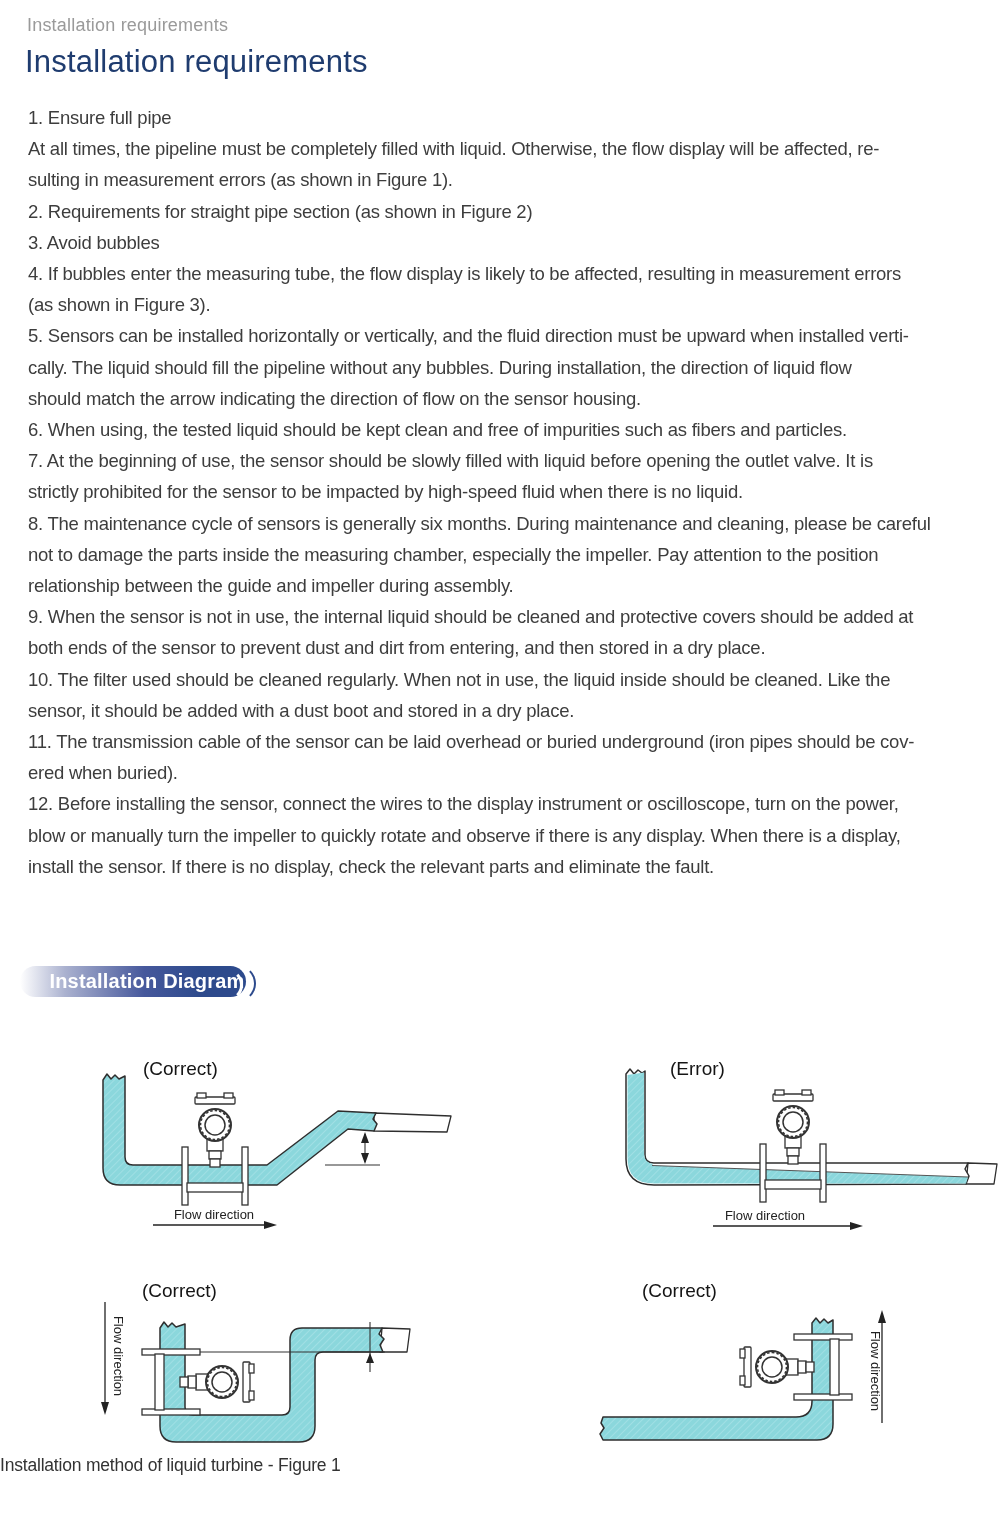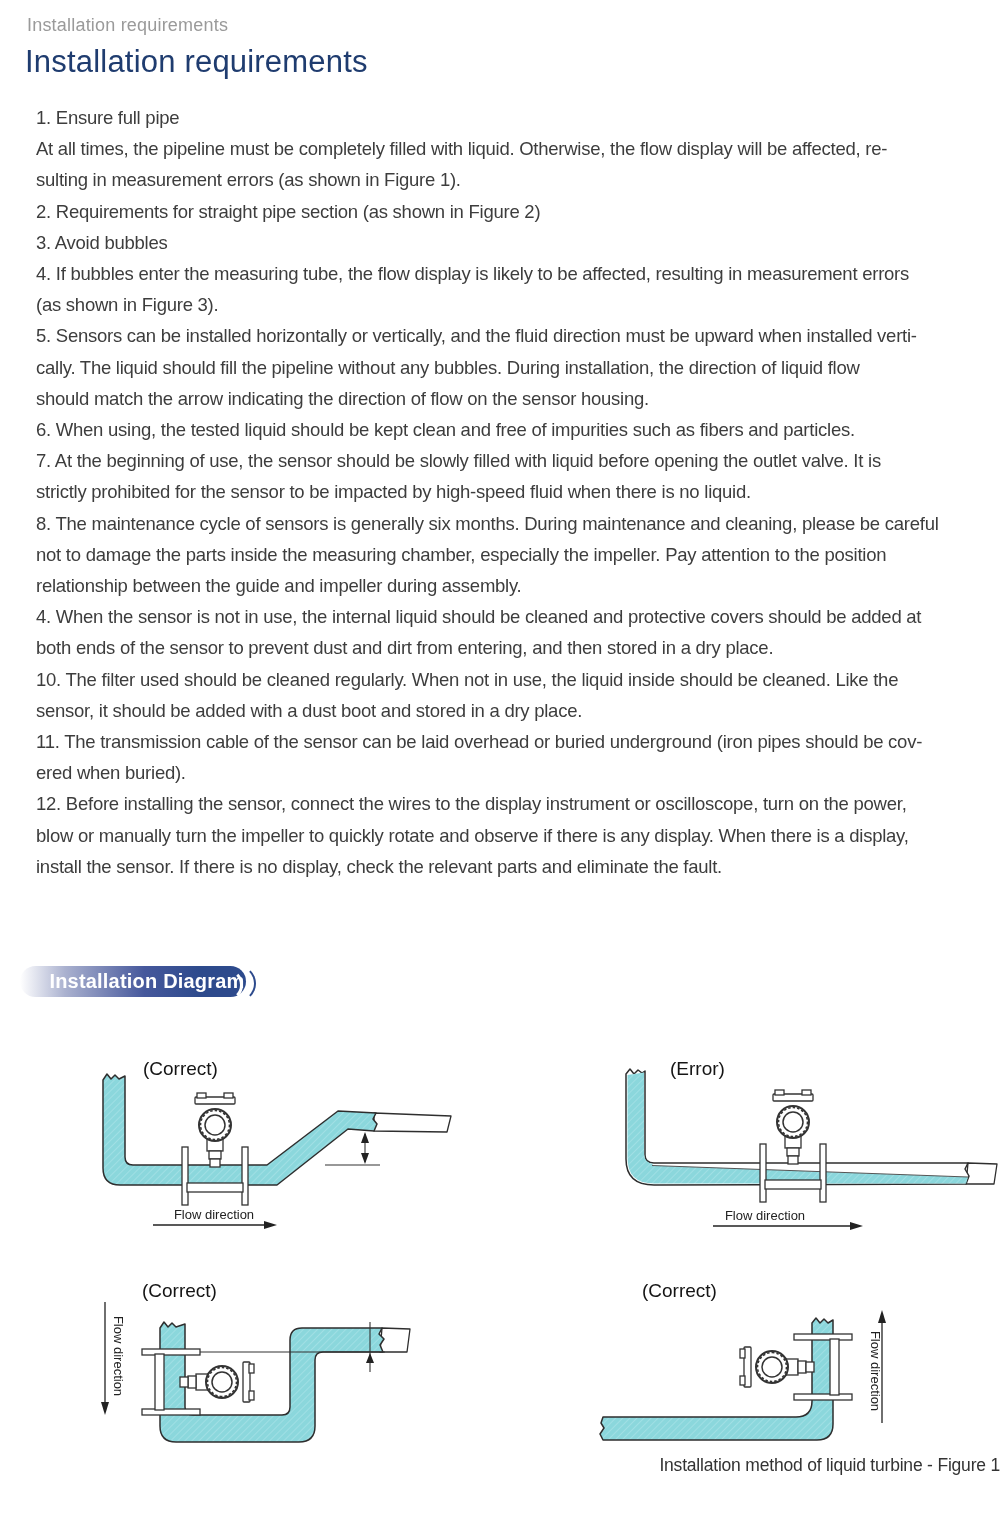--- a/index.html
+++ b/index.html
@@ -3,21 +3,21 @@
 <meta charset="utf-8">
 <style>
   html,body{margin:0;padding:0;background:#fff;}
   .page{position:relative;width:1000px;height:1531px;background:#ffffff;overflow:hidden;
         font-family:"Liberation Sans",sans-serif;}
 
   .breadcrumb{position:absolute;left:27px;top:15px;font-size:18px;color:#9a9a9a;letter-spacing:.2px;}
   .page-title{position:absolute;left:25px;top:44px;font-size:31px;color:#1f3c6f;letter-spacing:.2px;}
 
   .req-lines{position:absolute;left:28px;top:102px;width:950px;font-size:18.5px;line-height:31.2px;
-             color:#3d3d3d;letter-spacing:-0.25px;white-space:nowrap;margin-left:8px;}
+             color:#3d3d3d;letter-spacing:-0.25px;white-space:nowrap;}
 
   
   .badge{position:absolute;left:20px;top:966px;width:226px;height:31px;border-radius:16px;
          background:linear-gradient(90deg,#ffffff 0%,#aab1cf 20%,#46589c 55%,#2d4a8c 80%,#2d4a8c 100%);
          display:flex;align-items:center;justify-content:center;}
   .badge-label{color:#ffffff;font-size:20px;font-weight:bold;padding-left:28px;letter-spacing:.2px;}
   .badge-arc-inner{position:absolute;right:3px;top:2.5px;width:26px;height:26px;border-radius:50%;
          border:3px solid transparent;border-right-color:#ffffff;}
   .badge-arc-outer{position:absolute;right:-10px;top:-1px;width:33px;height:33px;border-radius:50%;
          border:2.5px solid transparent;border-right-color:#2d4a8c;}
@@ -33,21 +33,21 @@
   .surface{stroke:#555;stroke-width:1;}
   .arrow-line{stroke:#222;stroke-width:1.3;}
   .arrow-head{fill:#222;stroke:none;}
   .dim-line{stroke:#333;stroke-width:1.1;}
   .sensor rect{fill:#ffffff;stroke:#333;stroke-width:1.3;}
   .sensor circle{stroke:#333;fill:none;}
   .sensor .head-outer{fill:#ffffff;stroke-width:2;}
   .sensor .head-rib{stroke-width:1.6;stroke-dasharray:2.5 2;}
   .sensor .head-inner{fill:#ffffff;stroke-width:1.5;}
 
-  .caption{position:absolute;left:0;right:0;top:1455px;text-align:right;font-size:17.5px;color:#333;
+  .caption{position:absolute;left:0;right:0;top:1455px;text-align:left;font-size:17.5px;color:#333;
            letter-spacing:-0.2px;}
 </style>
 </head>
 <body>
 
 <div class="page">
 
   <div class="breadcrumb">Installation requirements</div>
   <div class="page-title">Installation requirements</div>
 
@@ -61,21 +61,21 @@
       <div class="req-line">(as shown in Figure 3).</div>
       <div class="req-line">5. Sensors can be installed horizontally or vertically, and the fluid direction must be upward when installed verti-</div>
       <div class="req-line">cally. The liquid should fill the pipeline without any bubbles. During installation, the direction of liquid flow</div>
       <div class="req-line">should match the arrow indicating the direction of flow on the sensor housing.</div>
       <div class="req-line">6. When using, the tested liquid should be kept clean and free of impurities such as fibers and particles.</div>
       <div class="req-line">7. At the beginning of use, the sensor should be slowly filled with liquid before opening the outlet valve. It is</div>
       <div class="req-line">strictly prohibited for the sensor to be impacted by high-speed fluid when there is no liquid.</div>
       <div class="req-line">8. The maintenance cycle of sensors is generally six months. During maintenance and cleaning, please be careful</div>
       <div class="req-line">not to damage the parts inside the measuring chamber, especially the impeller. Pay attention to the position</div>
       <div class="req-line">relationship between the guide and impeller during assembly.</div>
-      <div class="req-line">4. When the sensor is not in use, the internal liquid should be cleaned and protective covers should be added at</div>
+      <div class="req-line">9. When the sensor is not in use, the internal liquid should be cleaned and protective covers should be added at</div>
       <div class="req-line">both ends of the sensor to prevent dust and dirt from entering, and then stored in a dry place.</div>
       <div class="req-line">10. The filter used should be cleaned regularly. When not in use, the liquid inside should be cleaned. Like the</div>
       <div class="req-line">sensor, it should be added with a dust boot and stored in a dry place.</div>
       <div class="req-line">11. The transmission cable of the sensor can be laid overhead or buried underground (iron pipes should be cov-</div>
       <div class="req-line">ered when buried).</div>
       <div class="req-line">12. Before installing the sensor, connect the wires to the display instrument or oscilloscope, turn on the power,</div>
       <div class="req-line">blow or manually turn the impeller to quickly rotate and observe if there is any display. When there is a display,</div>
       <div class="req-line">install the sensor. If there is no display, check the relevant parts and eliminate the fault.</div>
     </div>
 

